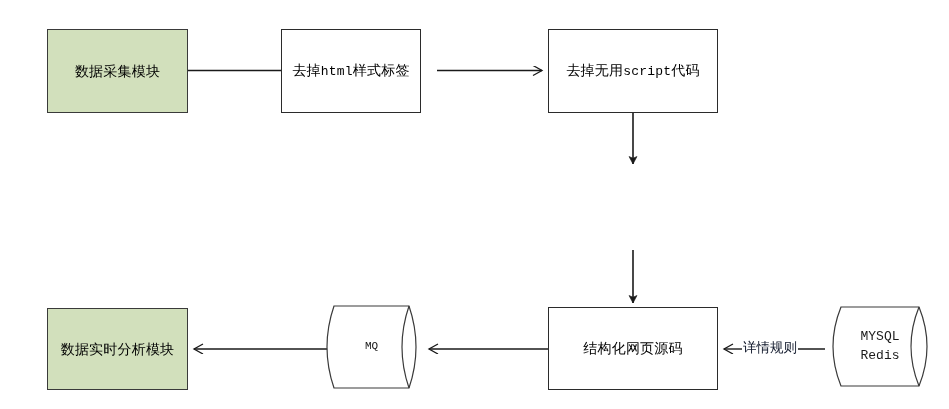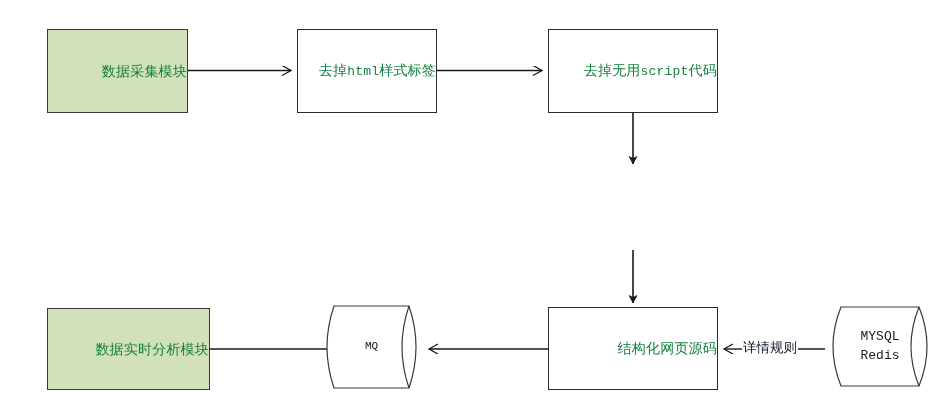--- a/index.html
+++ b/index.html
@@ -15,23 +15,23 @@
     width: 949px;
     height: 409px;
     background: #ffffff;
     overflow: hidden;
   }
   .node {
     position: absolute;
     box-sizing: border-box;
     display: flex;
     align-items: center;
-    justify-content: flex-end;
+    justify-content: center;
     text-align: center;
-    color: #15803d;
+    color: #000000;
     font-size: 14px;
     line-height: 1.35;
     letter-spacing: 0.2px;
     white-space: nowrap;
   }
   .rect {
     border: 1px solid #2b2b2b;
     background: #ffffff;
   }
   .rect.green {
@@ -113,21 +113,21 @@
 
     <line x1="548" y1="349" x2="429" y2="349" stroke="#1a1a1a" stroke-width="1.4" marker-end="url(#arrowOpenL)"></line>
 
     <line x1="330" y1="349" x2="194" y2="349" stroke="#1a1a1a" stroke-width="1.4" marker-end="url(#arrowOpenL)"></line>
   </svg>
 
   <div class="node rect green" style="left:47px; top:29px; width:141px; height:84px;">
     <span>数据采集模块</span>
   </div>
 
-  <div class="node rect" style="left:297px; top:29px; width:140px; height:84px;">
+  <div class="node rect" style="left:281px; top:29px; width:140px; height:84px;">
     <span><span>去掉</span><span class="mono">html</span><span>样式标签</span></span>
   </div>
 
   <div class="node rect" style="left:548px; top:29px; width:170px; height:84px;">
     <span><span>去掉无用</span><span class="mono">script</span><span>代码</span></span>
   </div>
 
 
   <div class="node rect" style="left:548px; top:307px; width:170px; height:83px;">
     <span>结构化网页源码</span>
@@ -145,19 +145,19 @@
     <svg width="110" height="83" viewBox="0 0 110 83" xmlns="http://www.w3.org/2000/svg">
       <path d="M16,2 L94,2 Q110,41.5 94,81 L16,81 Q0,41.5 16,2 Z" fill="#ffffff" stroke="#3a3a3a" stroke-width="1.2"></path>
       <path d="M94,2 Q78,41.5 94,81" fill="none" stroke="#3a3a3a" stroke-width="1.2"></path>
     </svg>
     <div class="cyl-label" style="flex-direction:column; padding-right:9px;">
       <span>MYSQL</span>
       <span>Redis</span>
     </div>
   </div>
 
-  <div class="node rect green" style="left:47px; top:308px; width:163px; height:82px;">
+  <div class="node rect green" style="left:47px; top:308px; width:141px; height:82px;">
     <span>数据实时分析模块</span>
   </div>
 
   <div class="edge-label" style="left:742px; top:339px;">详情规则</div>
 
 </div>
 
 </body></html>

